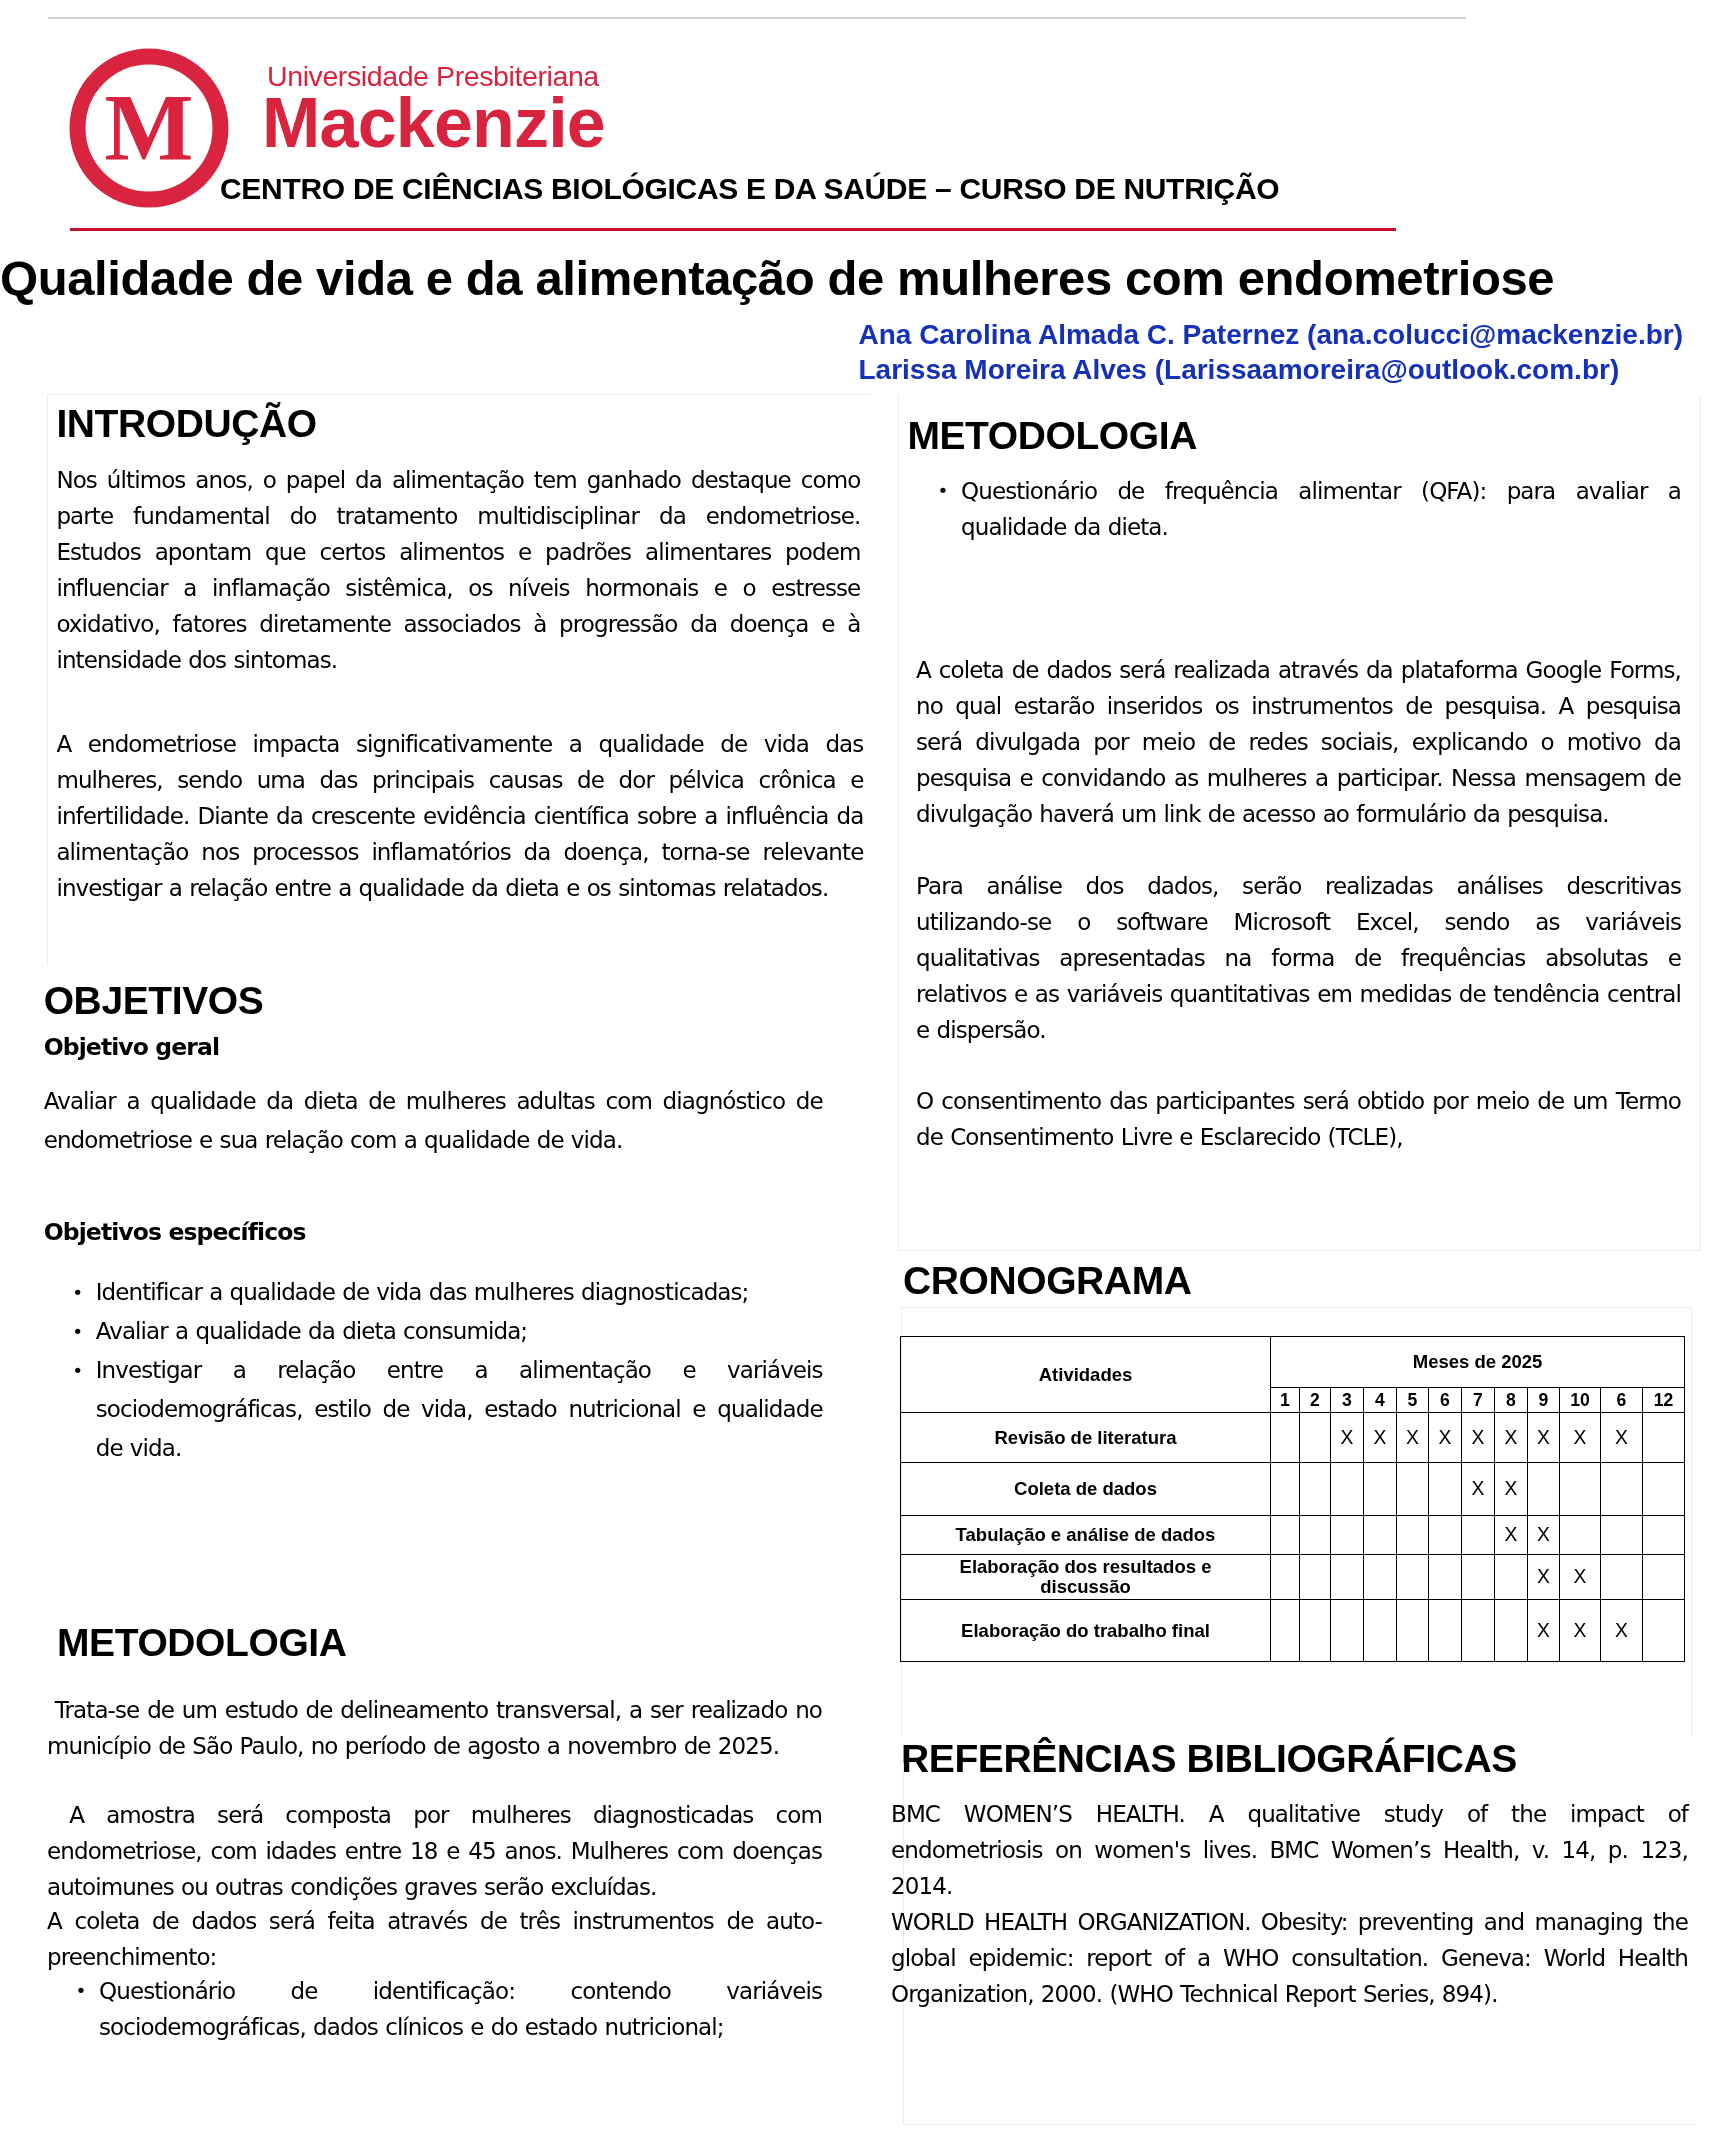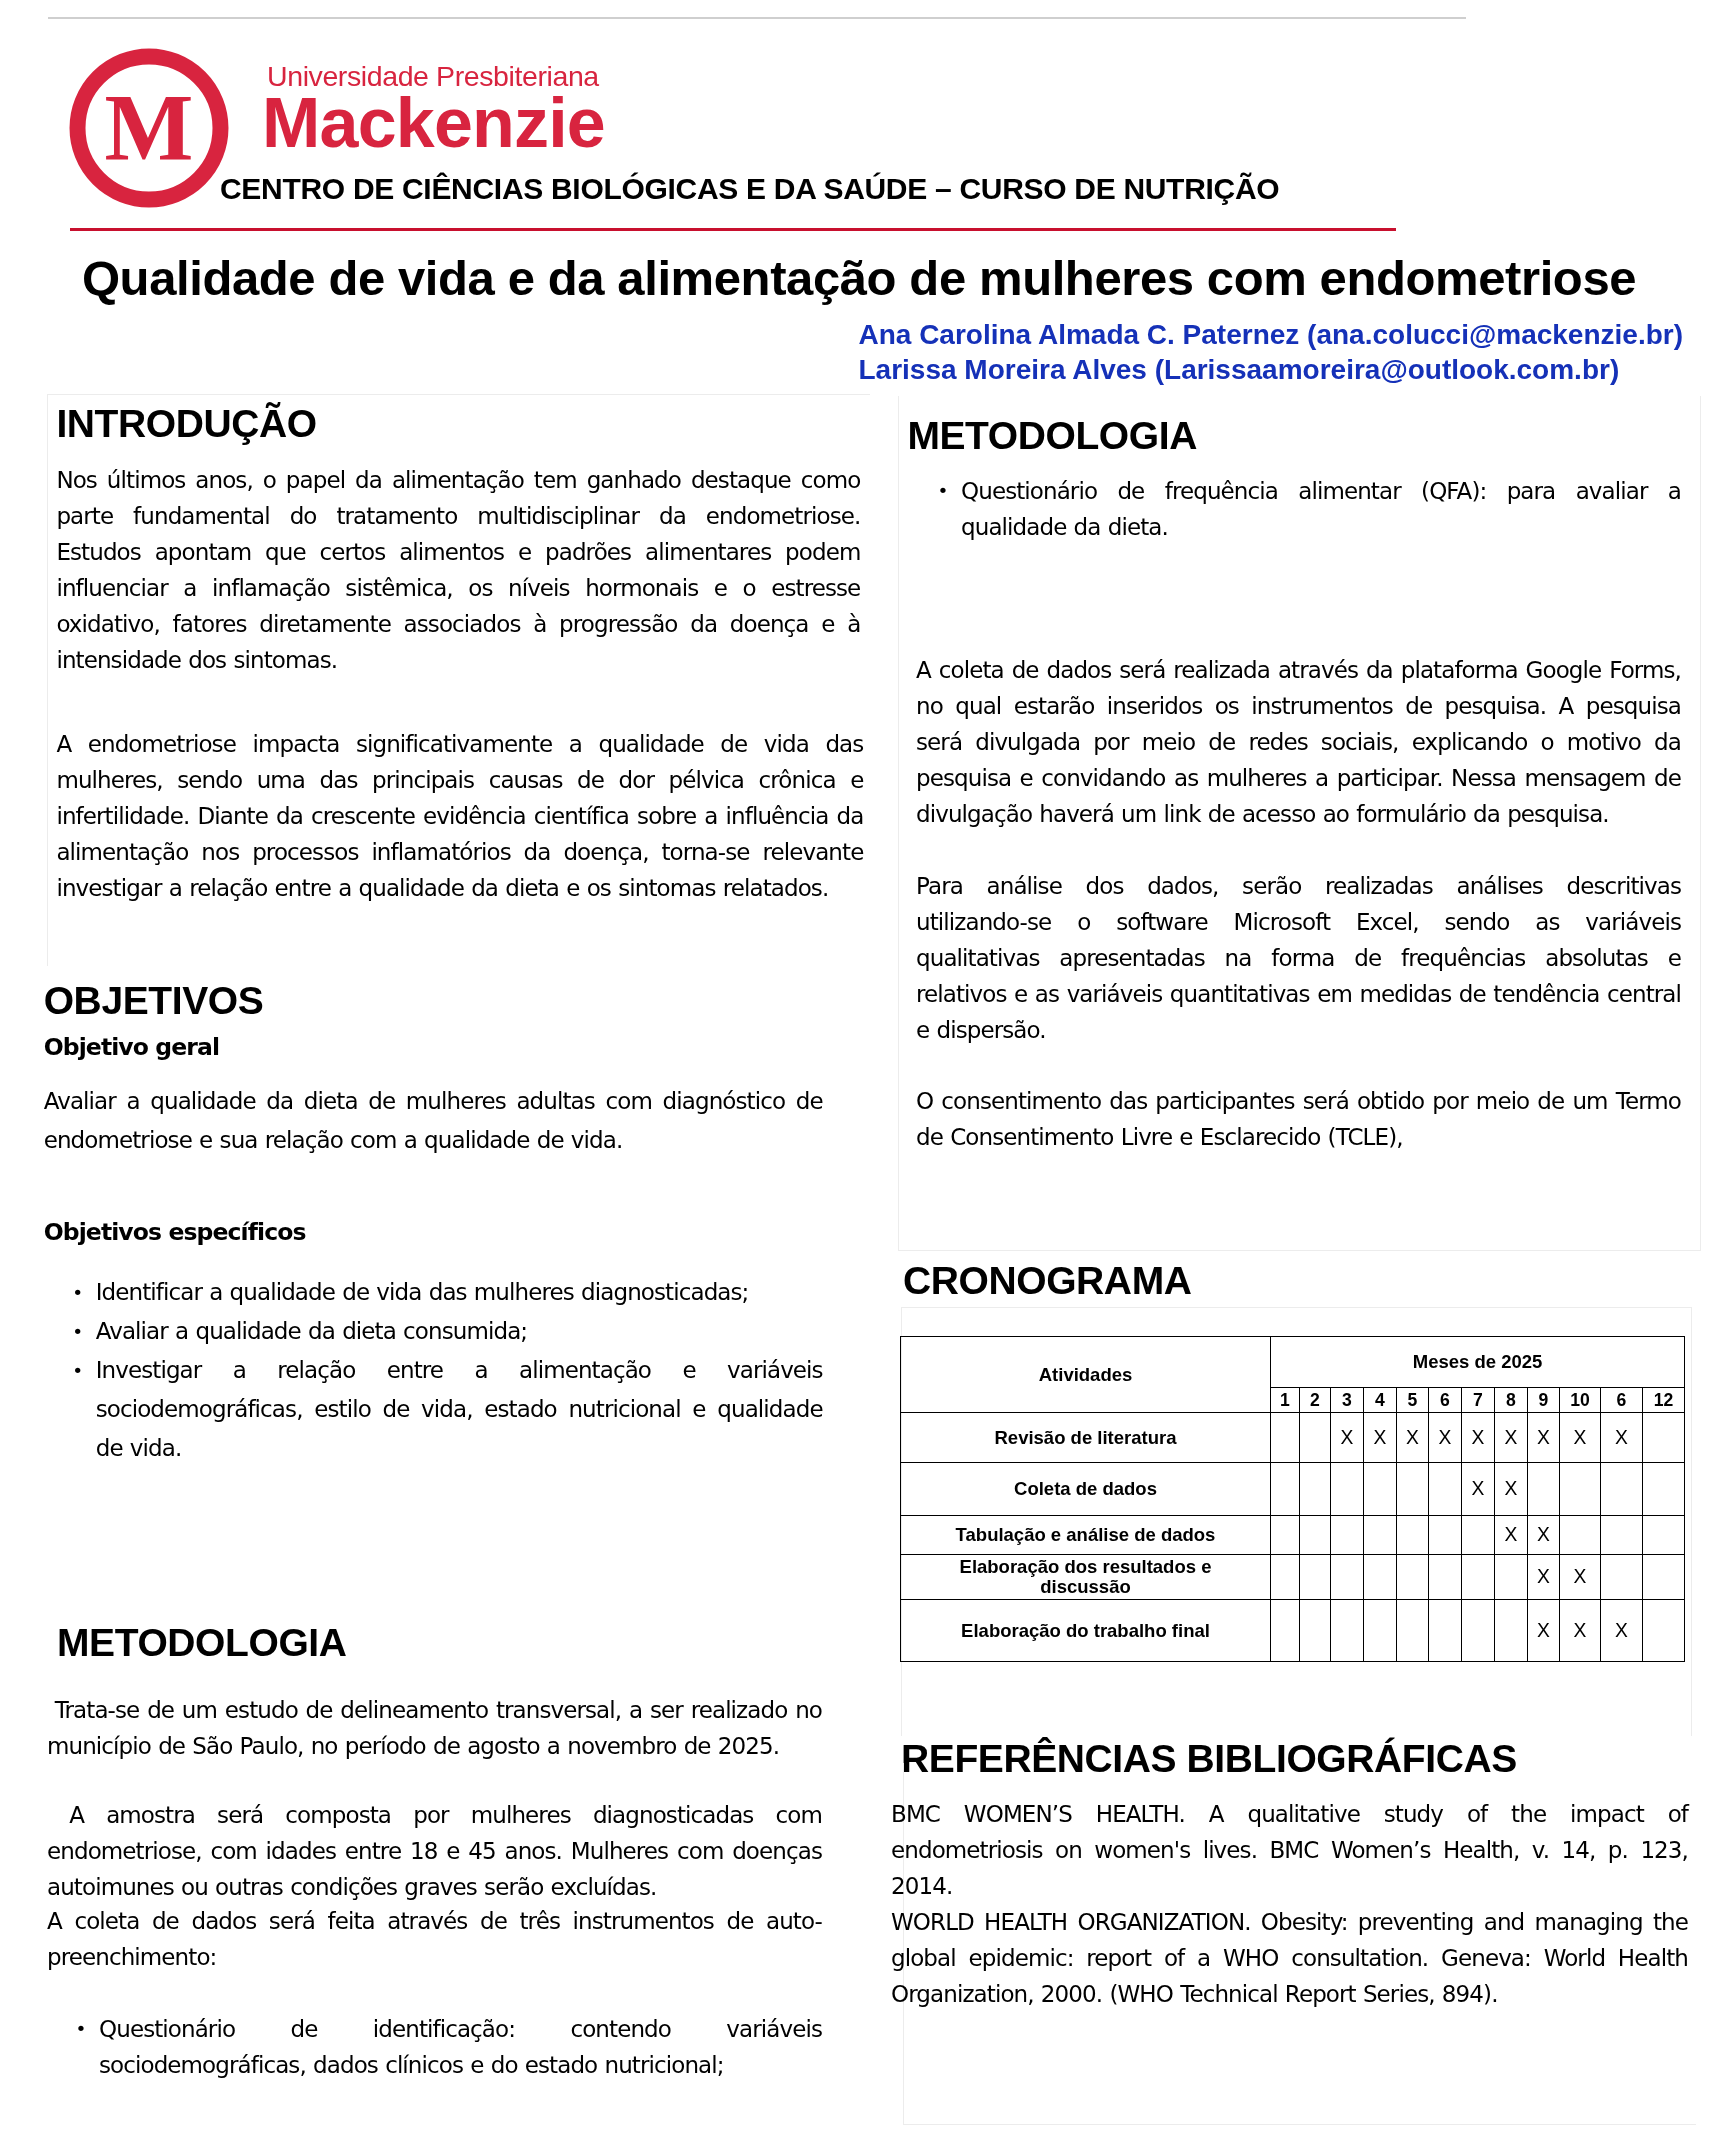--- a/index.html
+++ b/index.html
@@ -4,21 +4,21 @@
 <style>
   html, body { margin: 0; padding: 0; background: #ffffff; }
   body { width: 1718px; height: 2148px; position: relative; overflow: hidden; color: #000; }
   .abs { position: absolute; }
   .top-rule { left: 48px; top: 17px; width: 1418px; height: 1.7px; background: #cfcfcf; }
   .logo-wrap { left: 67px; top: 46px; width: 164px; height: 164px; }
   .uni-name { left: 267px; top: 60px; font-family: "Liberation Sans", sans-serif; font-weight: normal; font-size: 28.5px; color: #d8243f; letter-spacing: -0.4px; }
   .brand { left: 262px; top: 88px; font-family: "Liberation Sans", sans-serif; font-weight: bold; font-size: 70px; color: #d8243f; letter-spacing: -0.8px; line-height: 1; }
   .center-line { left: 220px; top: 172px; font-family: "Liberation Sans", sans-serif; font-weight: bold; font-size: 30px; color: #000; white-space: nowrap; letter-spacing: -0.3px; }
   .red-rule { left: 70px; top: 228px; width: 1326px; height: 3.4px; background: #c8102e; }
-  .title { left: 0; top: 250px; width: 1718px; text-align: center; font-family: "Liberation Sans", sans-serif; font-weight: bold; font-size: 49px; color: #000; white-space: nowrap; letter-spacing: -0.4px; }
+  .title { left: 0; top: 250px; width: 1718px; font-family: "Liberation Sans", sans-serif; font-weight: bold; font-size: 49px; color: #000; white-space: nowrap; letter-spacing: -0.4px; }
   .authors { right: 35px; top: 317px; text-align: left; font-family: "Liberation Sans", sans-serif; font-weight: bold; font-size: 28px; line-height: 35px; color: #1531b8; }
   .box { border: 0.8px solid #ececec; }
   .h2 { font-family: "Liberation Sans", sans-serif; font-weight: bold; font-size: 39px; line-height: 1; color: #000; margin: 0; letter-spacing: -0.4px; }
   .body-text { font-family: "DejaVu Sans", sans-serif; font-size: 23px; line-height: 36px; text-align: justify; color: #000; letter-spacing: -0.9px; word-spacing: 0.8px; }
   .sub { font-family: "DejaVu Sans", sans-serif; font-weight: bold; font-size: 23.5px; line-height: 34px; color: #000; letter-spacing: -0.9px; }
   ul.bul { margin: 0; padding: 0; list-style: none; }
   ul.bul li { position: relative; padding-left: 52px; }
   ul.bul li::before { content: "\2022"; position: absolute; left: 28.5px; top: 0; font-size: 18.5px; }
   p { margin: 0; }
   table.crono { border-collapse: collapse; font-family: "Liberation Sans", sans-serif; font-weight: bold; color: #000; table-layout: fixed; }
@@ -67,21 +67,21 @@
     <li>Avaliar a qualidade da dieta consumida;</li>
     <li>Investigar a relação entre a alimentação e variáveis sociodemográficas, estilo de vida, estado nutricional e qualidade de vida.</li>
   </ul>
 </div>
 
 <div class="abs" style="left:47px; top:1611px; width:780px;">
   <h2 class="h2" style="position:absolute; left:10px; top:11.7px;">METODOLOGIA</h2>
   <p class="body-text" style="position:absolute; left:0; top:81px; width:775px; white-space:pre-wrap;"> Trata-se de um estudo de delineamento transversal, a ser realizado no município de São Paulo, no período de agosto a novembro de 2025.</p>
   <p class="body-text" style="position:absolute; left:0; top:186px; width:775px; white-space:pre-wrap;"> A amostra será composta por mulheres diagnosticadas com endometriose, com idades entre 18 e 45 anos. Mulheres com doenças autoimunes ou outras condições graves serão excluídas.</p>
   <p class="body-text" style="position:absolute; left:0; top:292px; width:775px;">A coleta de dados será feita através de três instrumentos de auto-preenchimento:</p>
-  <ul class="bul body-text" style="position:absolute; left:0; top:362px; width:775px;margin-top:38px;">
+  <ul class="bul body-text" style="position:absolute; left:0; top:362px; width:775px;">
     <li>Questionário de identificação: contendo variáveis sociodemográficas, dados clínicos e do estado nutricional;</li>
   </ul>
 </div>
 
 <div class="abs box" style="left:898px; top:396px; width:801px; height:854px; border-top:none;">
   <h2 class="h2" style="position:absolute; left:8.4px; top:20px;">METODOLOGIA</h2>
   <ul class="bul body-text" style="position:absolute; left:10px; top:77px; width:772px;">
     <li>Questionário de frequência alimentar (QFA): para avaliar a qualidade da dieta.</li>
   </ul>
   <p class="body-text" style="position:absolute; left:17px; top:256px; width:765px;">A coleta de dados será realizada através da plataforma Google Forms, no qual estarão inseridos os instrumentos de pesquisa. A pesquisa será divulgada por meio de redes sociais, explicando o motivo da pesquisa e convidando as mulheres a participar. Nessa mensagem de divulgação haverá um link de acesso ao formulário da pesquisa.</p>

